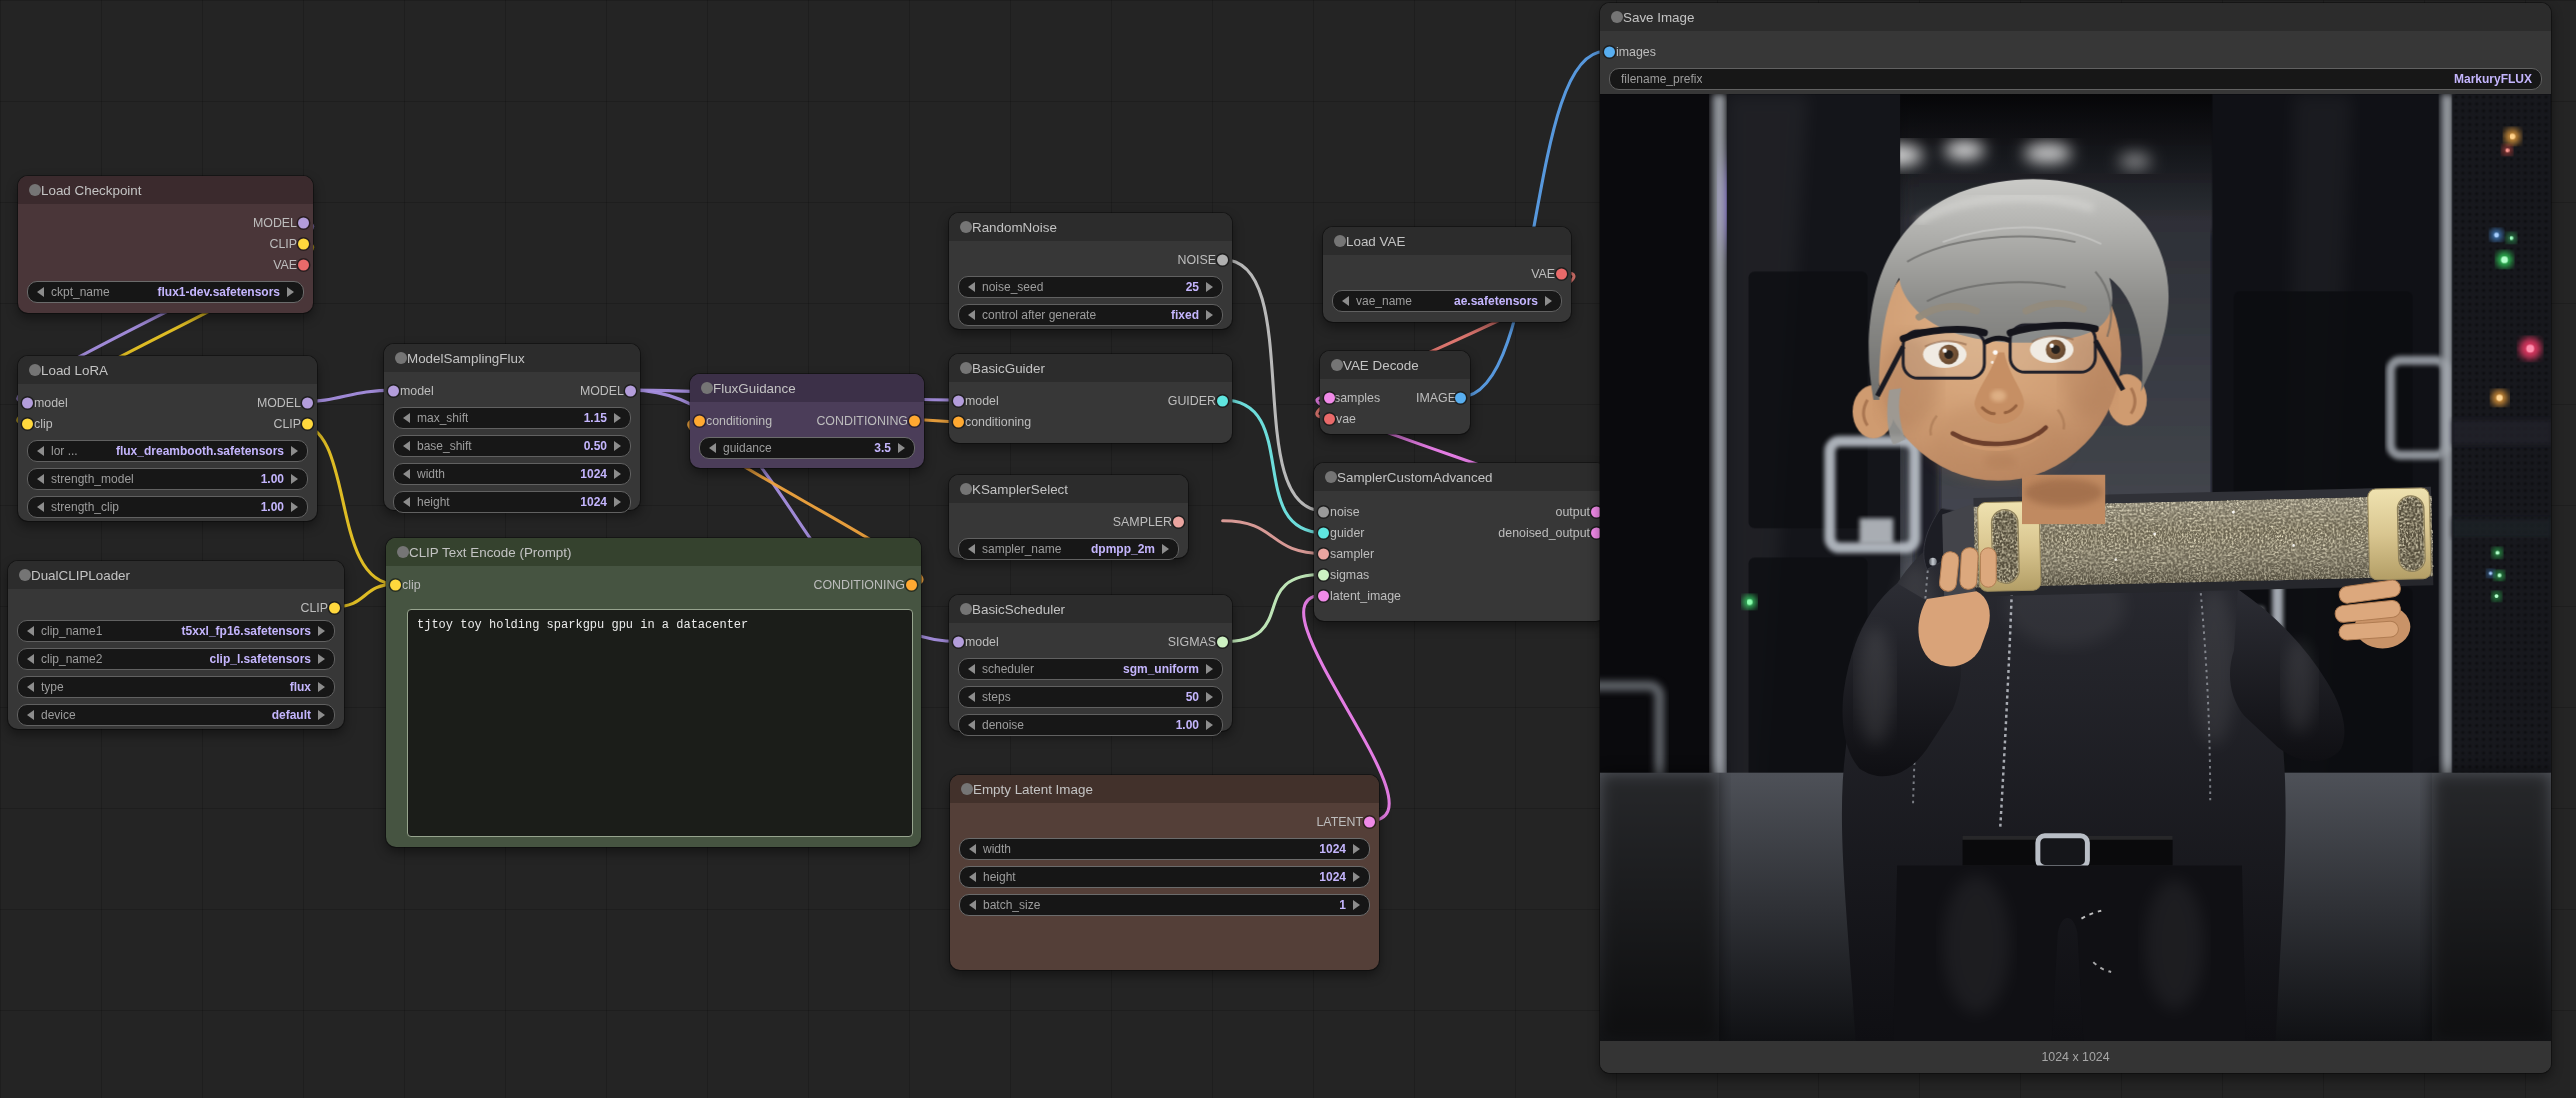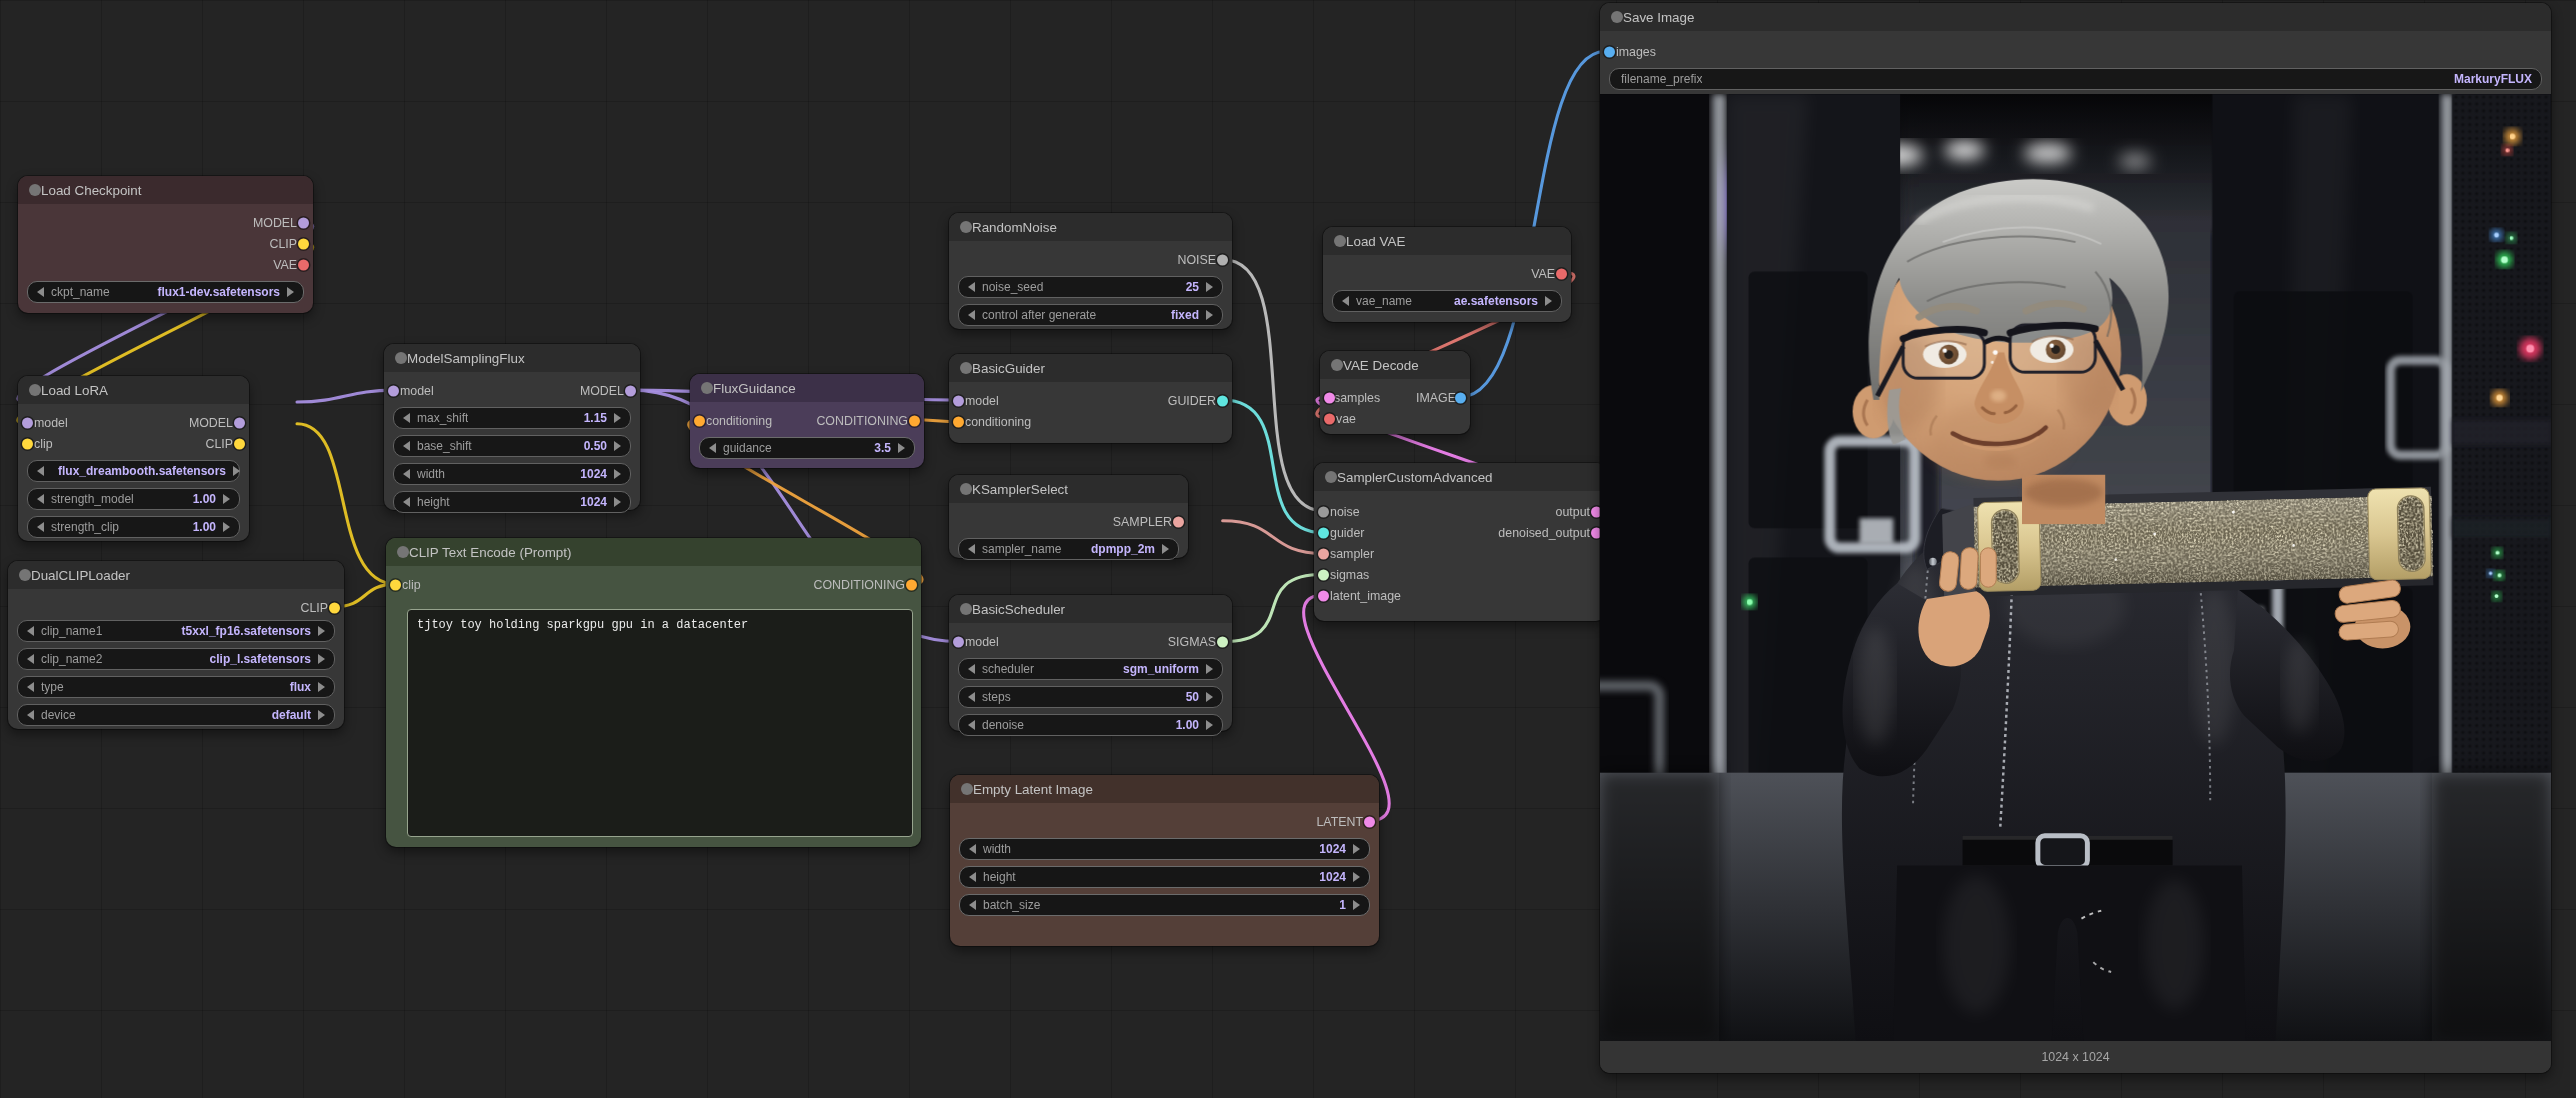--- a/index.html
+++ b/index.html
@@ -107,21 +107,21 @@
       </div>
     <div class="widget">
         <span class="warr l"></span>
         <span class="wlabel">ckpt_name</span>
         <span class="wval">flux1-dev.safetensors</span>
         <span class="warr r"></span>
       </div>
   </div>
 </div>
 
-<div class="node" style="left:18px;top:356px;width:231px;height:165px;margin-top:20px;">
+<div class="node" style="left:18px;top:356px;width:299px;height:165px;">
   <div class="nhead">
       <span class="ndot"></span>
       <span>Load LoRA</span>
     </div>
   <div class="nbody">
     <div class="srow">
         <span class="port pin" style="--pc:#b39ddb"></span>
         <span class="lab-in">model</span>
         <span class="lab-out">MODEL</span>
         <span class="port pout" style="--pc:#b39ddb"></span>
@@ -355,21 +355,21 @@
       </div>
     <div class="widget">
         <span class="warr l"></span>
         <span class="wlabel">denoise</span>
         <span class="wval">1.00</span>
         <span class="warr r"></span>
       </div>
   </div>
 </div>
 
-<div class="node t-brown" style="left:950px;top:775px;width:429px;height:171px;">
+<div class="node t-brown" style="left:950px;top:775px;width:429px;height:195px;">
   <div class="nhead">
       <span class="ndot"></span>
       <span>Empty Latent Image</span>
     </div>
   <div class="nbody">
     <div class="srow">
         <span class="lab-out">LATENT</span>
         <span class="port pout" style="--pc:#f08ae8"></span>
       </div>
     <div class="widget">

